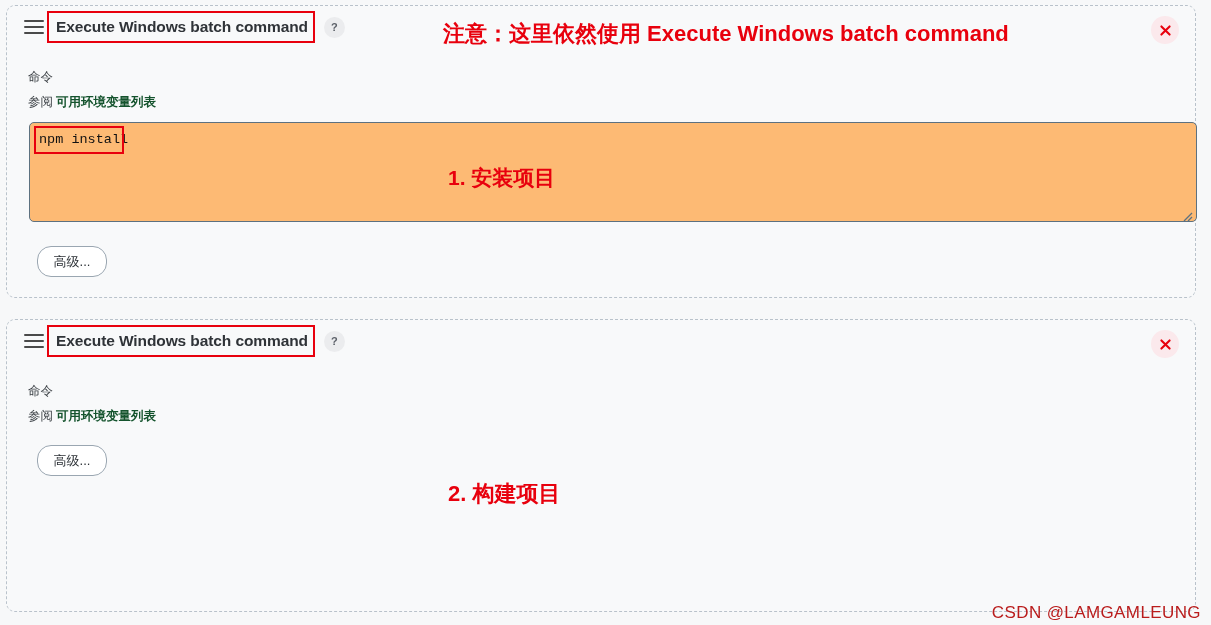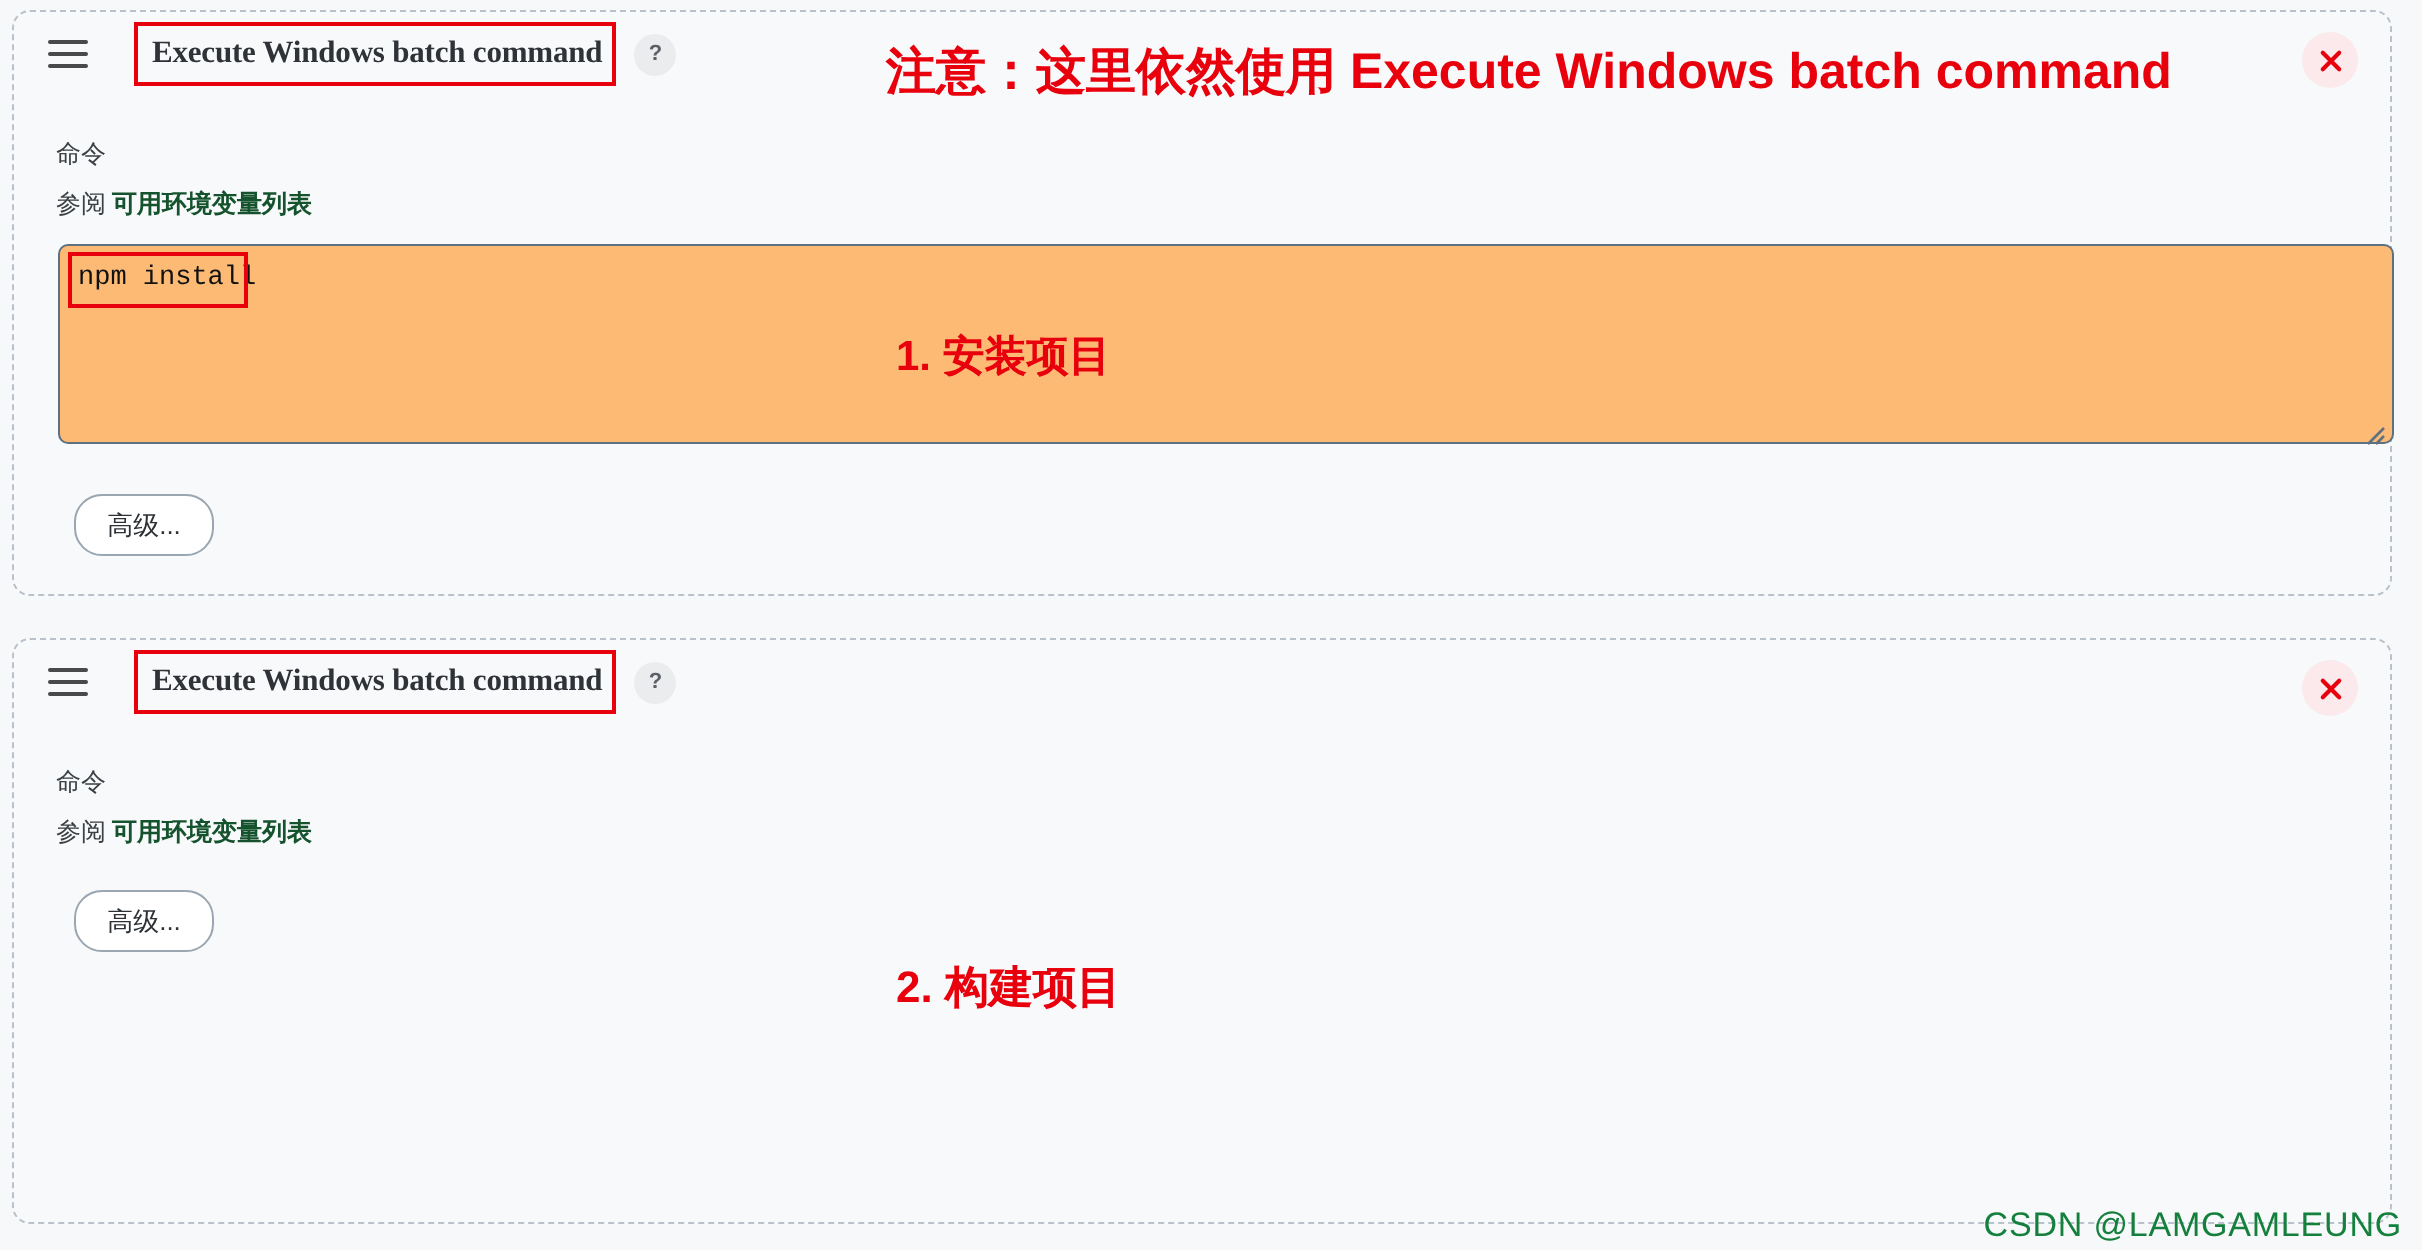--- a/index.html
+++ b/index.html
@@ -46,24 +46,23 @@
     flex: 0 0 auto;
     cursor: move;
   }
   .drag-handle span {
     display: block;
     height: 2px;
     background: #4a4a4a;
     border-radius: 1px;
   }
   .builder-title-wrap {
-    margin-left: 28px;
+    margin-left: 8px;
     position: relative;
     display: inline-block;
-    font-family: Liberation Serif, serif;
   }
   .builder-title {
     font-size: 15.5px;
     font-weight: bold;
     color: #2f3338;
     letter-spacing: -0.1px;
     white-space: nowrap;
     padding: 3px 2px 3px 4px;
   }
   .annot-box {
@@ -190,40 +189,40 @@
   
   .annot-text {
     position: absolute;
     color: #e8000d;
     font-weight: bold;
     white-space: nowrap;
   }
   #annot-note {
     left: 443px;
     top: 19px;
-    font-size: 25px;
+    font-size: 22px;
     text-align: center;
   }
   #annot-step-1 {
     left: 448px;
     top: 164px;
     font-size: 21px;
   }
   #annot-step-2 {
     left: 448px;
     top: 479px;
     font-size: 22px;
   }
 
   
   #watermark {
     position: absolute;
     right: 10px;
     bottom: 2px;
-    color: #15803d;
+    color: #b91c1c;
     font-size: 17px;
     letter-spacing: 0.4px;
     white-space: nowrap;
   }
 </style>
 </head>
 <body>
 
 <div class="panel" id="panel-1">
 

